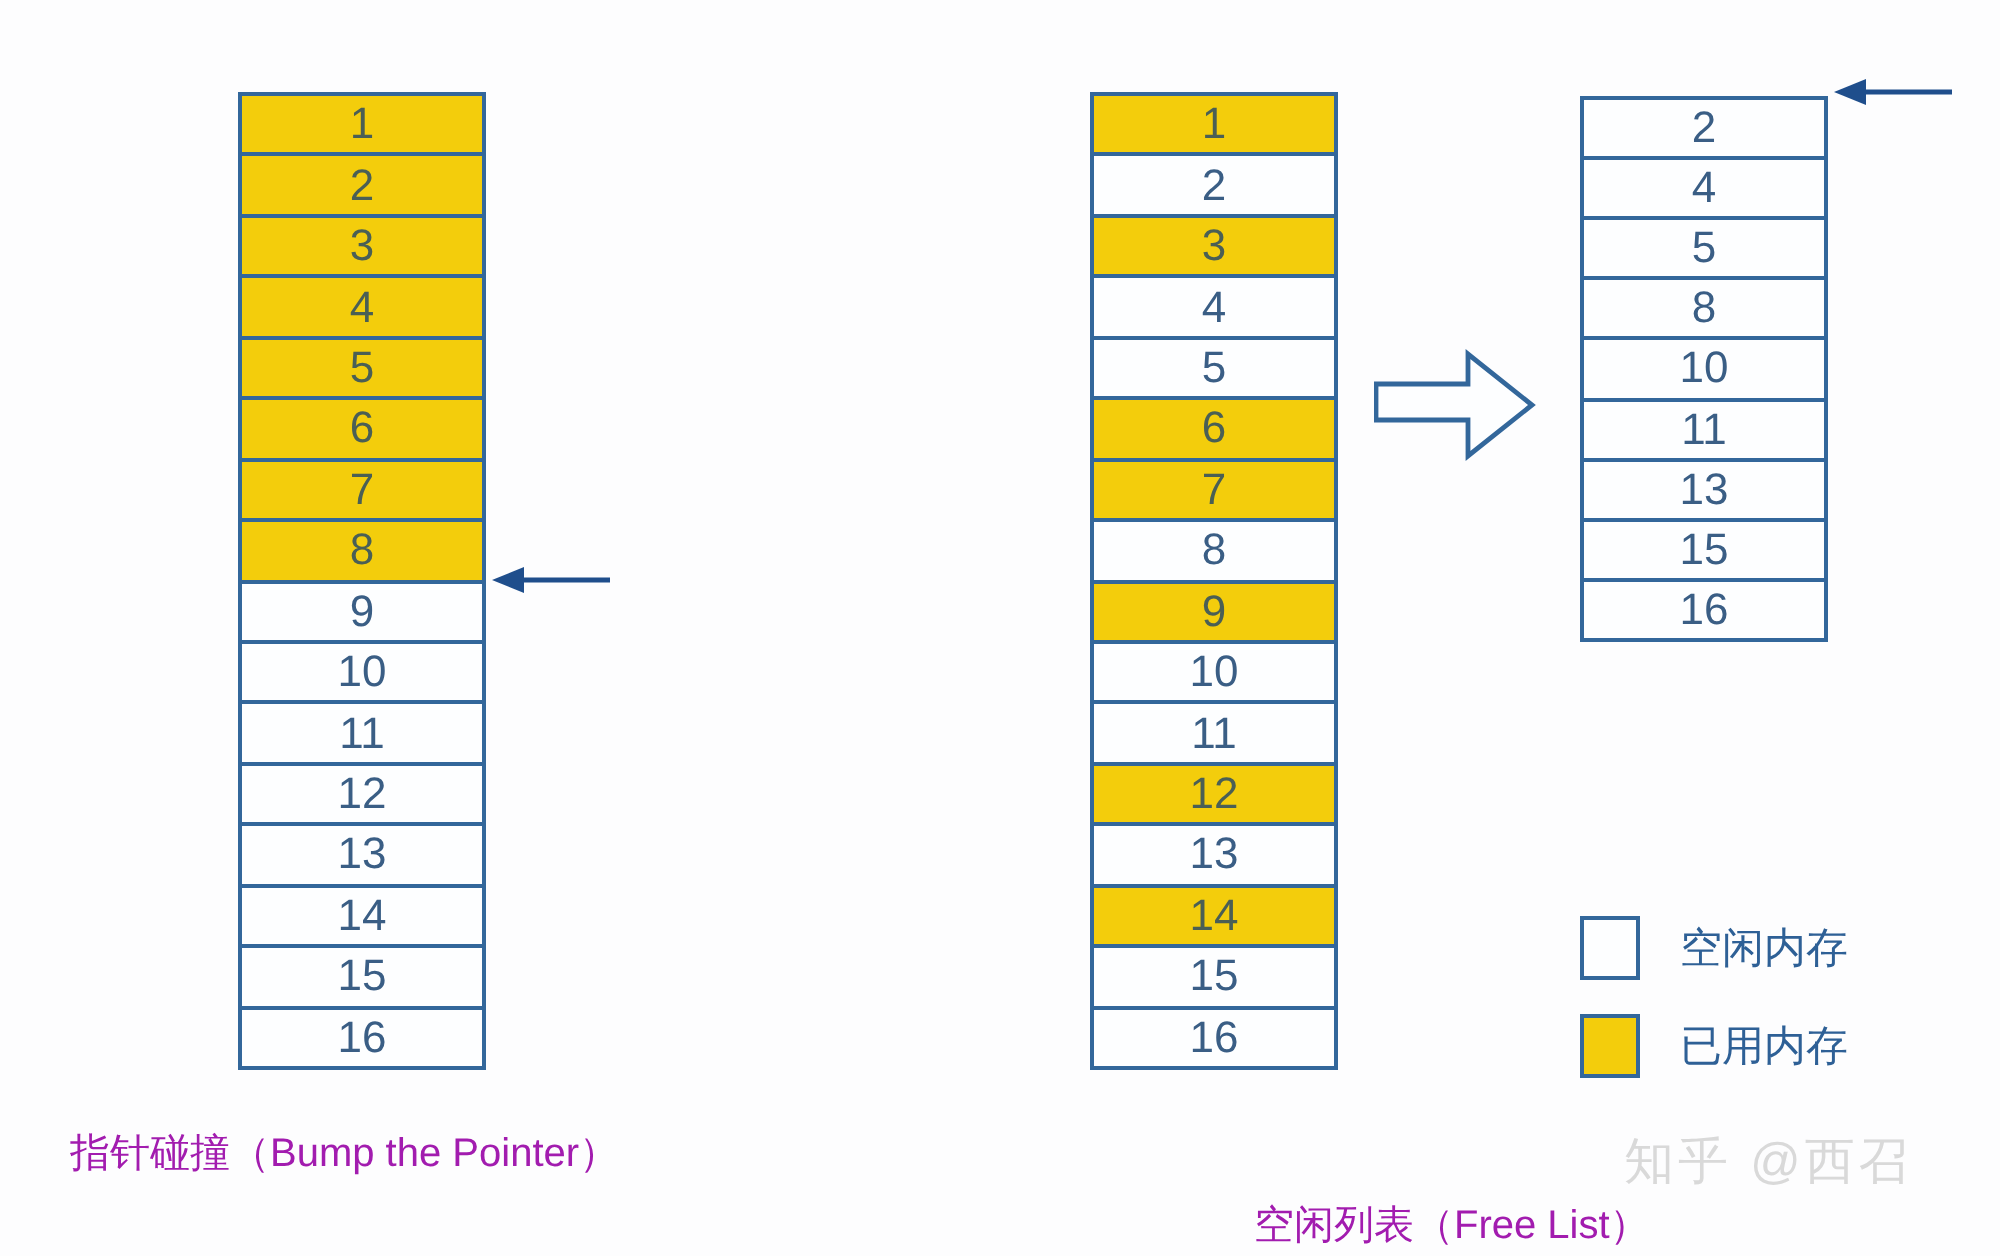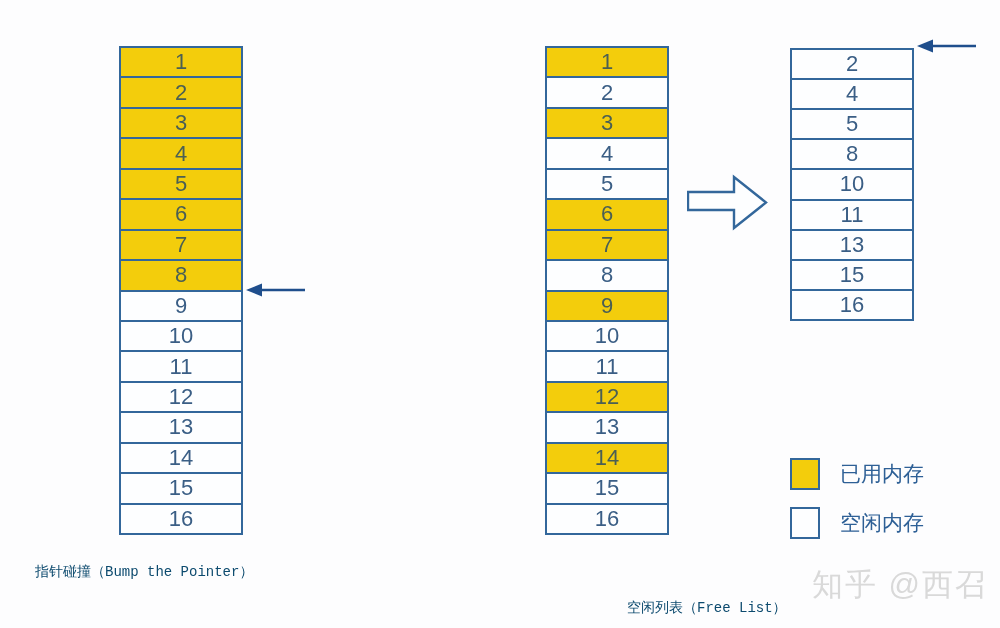--- a/index.html
+++ b/index.html
@@ -19,26 +19,26 @@
   .cell + .cell { border-top:2px solid #33679b; }
   .cell[data-state="used"] { background:#f3cd0c; color:#4a5f55; }
   #bump-column   { left:119px; top:46px; width:124px; height:489px; }
   #middle-column { left:545px; top:46px; width:124px; height:489px; }
   #freelist-column { left:790px; top:48px; width:124px; height:273px; }
   .thin-arrow { position:absolute; }
   #bump-pointer-arrow { left:245px; top:282px; }
   #freelist-head-arrow { left:916px; top:38px; }
   #transform-arrow { position:absolute; left:687px; top:173px; }
   .caption {
-    position:absolute; font-size:14px; color:#0c4a6e; white-space:nowrap;font-family:Liberation Mono, monospace;
+    position:absolute; font-size:20px; color:#a21caf; white-space:nowrap;
   }
   #bump-caption { left:35px; top:563px; }
   #freelist-caption { left:627px; top:599px; }
   #watermark {
-    position:absolute; left:812px; top:564px; font-size:31px;
+    position:absolute; left:812px; top:564px; font-size:25px;
     color:#d9d9d9; white-space:nowrap; letter-spacing:2px; z-index:5;text-align:right;
   }
   .legend { position:absolute; left:790px; top:458px; }
   .legend-row { display:flex; align-items:center; margin-bottom:17px; }
   .swatch {
     width:26px; height:28px; border:2px solid #33679b; box-sizing:content-box;
     margin-right:20px; background:#fdfeff;
   }
   .swatch.used { background:#f3cd0c; }
   .legend-label { font-size:21px; color:#2e6096; white-space:nowrap; }
@@ -105,25 +105,25 @@
   <div class="cell" data-state="free">16</div>
 </div>
 
 <svg class="thin-arrow" id="freelist-head-arrow" width="62" height="16" viewBox="0 0 62 16">
   <line x1="13" y1="8" x2="60" y2="8" stroke="#1f4e8c" stroke-width="2.4"></line>
   <polygon points="1,8 17,1.5 17,14.5" fill="#1f4e8c"></polygon>
 </svg>
 
 <div class="legend">
   <div class="legend-row">
+    <div class="swatch"></div>
+    <div class="legend-label">空闲内存</div>
+  </div>
+  <div class="legend-row">
     <div class="swatch used"></div>
     <div class="legend-label">已用内存</div>
-  </div>
-  <div class="legend-row">
-    <div class="swatch"></div>
-    <div class="legend-label">空闲内存</div>
   </div>
 </div>
 
 <div class="caption" id="bump-caption">指针碰撞（Bump the Pointer）</div>
 <div class="caption" id="freelist-caption">空闲列表（Free List）</div>
 
 <div id="watermark">知乎 @西召</div>
 
 </body></html>

